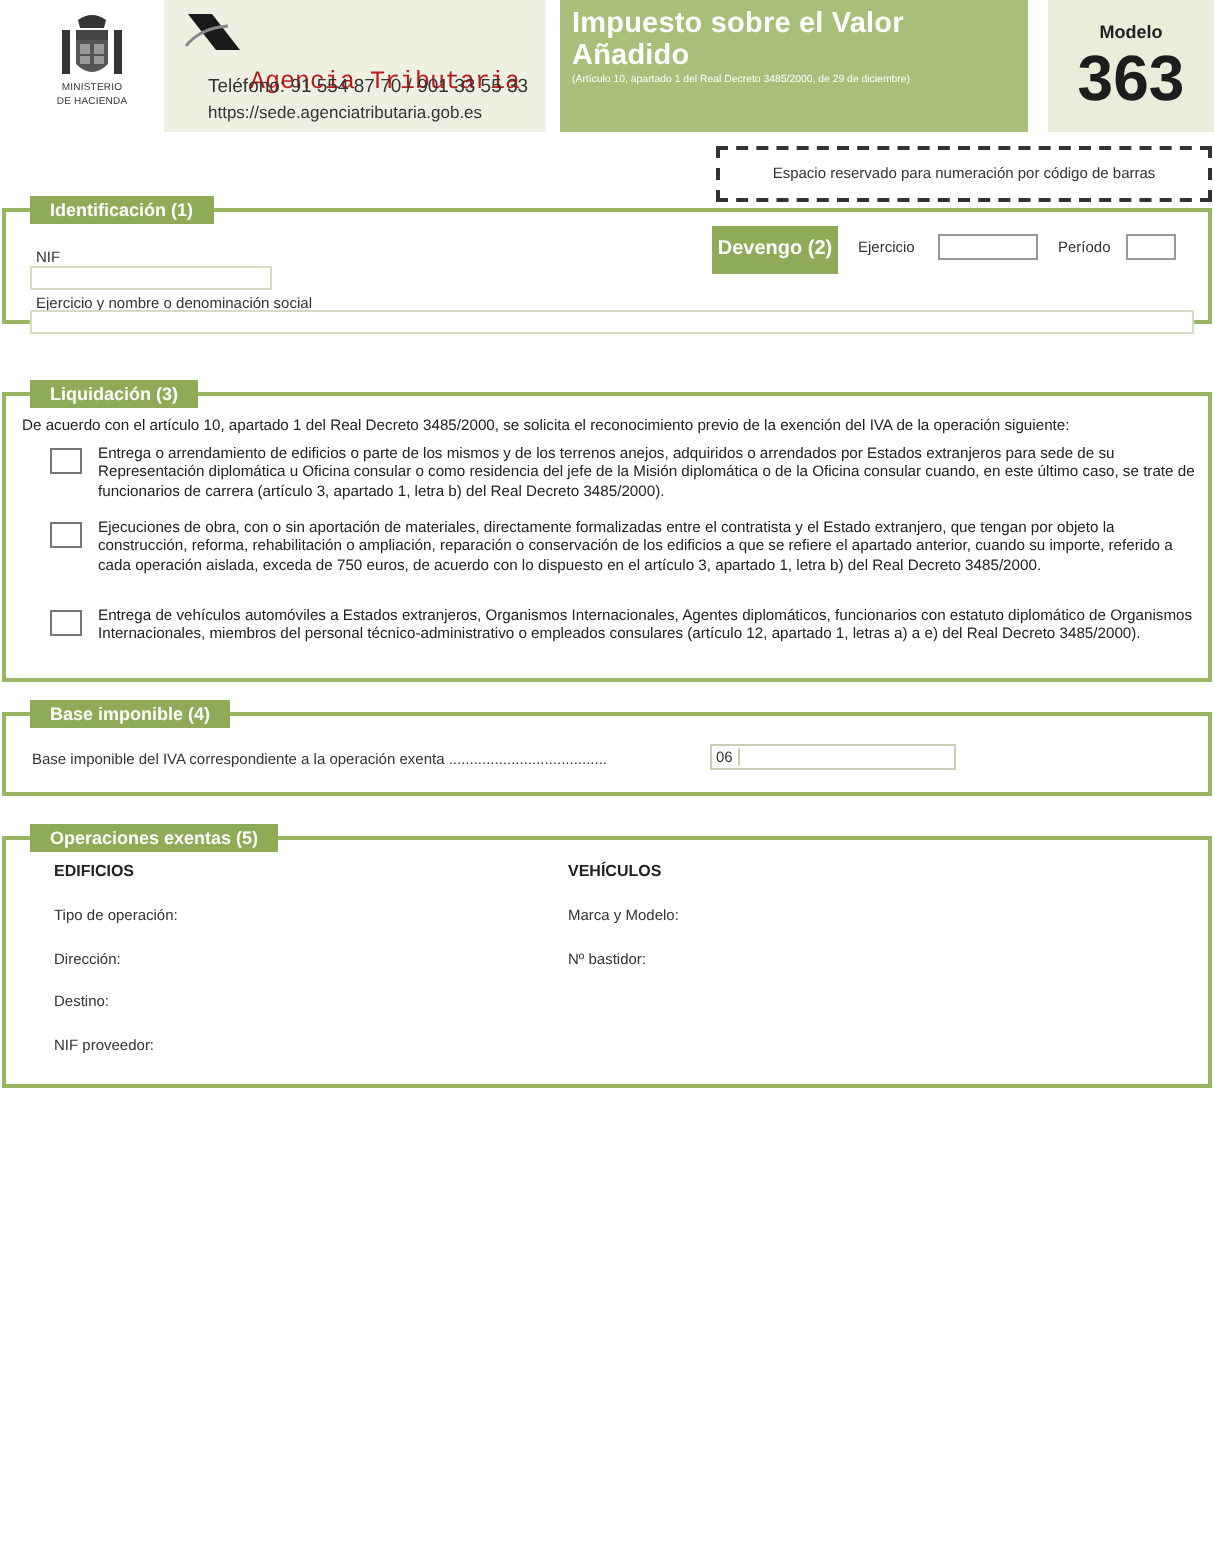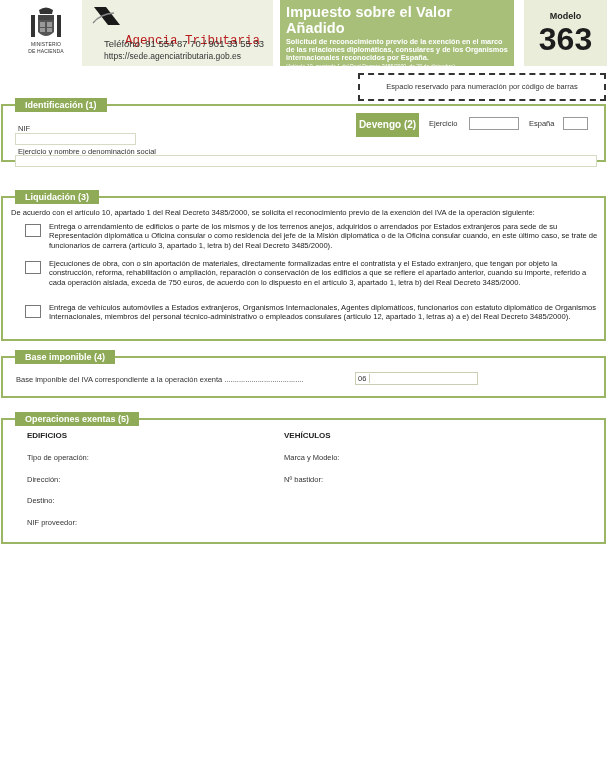--- a/index.html
+++ b/index.html
@@ -73,42 +73,41 @@
     <path d="M2 2 L14 2 L28 20 L16 20 Z" fill="#1a1a1a"></path>
     <path d="M1 18 Q8 9 22 8" stroke="#888" stroke-width="1.4" fill="none"></path>
   </svg>
   <div class="agency-name">Agencia Tributaria</div>
   <div class="agency-phone">Teléfono: 91 554 87 70 / 901 33 55 33</div>
   <div class="agency-url">https://sede.agenciatributaria.gob.es</div>
 </div>
 
 <div class="hdr-title">
   <div class="title-main">Impuesto sobre el Valor Añadido</div>
-  <div class="title-sub">Solicitud de reconocimiento previo de la exención en el marco de las relaciones diplomáticas, consulares y de los Organismos internacionales reconocidos por España.</div>
   <div class="title-ref">(Artículo 10, apartado 1 del Real Decreto 3485/2000, de 29 de diciembre)</div>
 </div>
 
 <div class="hdr-model">
   <div class="model-label">Modelo</div>
   <div class="model-number">363</div>
 </div>
 
 <div class="barcode-box">Espacio reservado para numeración por código de barras</div>
 
 <div class="section" id="sec1">
   <div class="sec-tab">Identificación (1)</div>
   <div class="lbl" style="left:15px; top:18px;">NIF</div>
   <div class="field" style="left:12px; top:27px; width:121px; height:12px;"><span></span></div>
   <div class="lbl" style="left:15px; top:41px;">Ejercicio y nombre o denominación social</div>
   <div class="field" style="left:12px; top:49px; width:582px; height:12px;"><span></span></div>
 
   <div class="devengo-tab">Devengo (2)</div>
   <div class="lbl" style="left:426px; top:13px;">Ejercicio</div>
   <div class="dev-field" style="left:466px; top:11px; width:50px;"><span></span></div>
-  <div class="lbl" style="left:526px; top:13px;">España</div>
+  <div class="lbl" style="left:526px; top:13px;">Período</div>
   <div class="dev-field" style="left:560px; top:11px; width:25px;"><span></span></div>
 </div>
 
 <div class="section" id="sec2">
   <div class="sec-tab">Liquidación (3)</div>
   <div class="intro">De acuerdo con el artículo 10, apartado 1 del Real Decreto 3485/2000, se solicita el reconocimiento previo de la exención del IVA de la operación siguiente:</div>
 
   <div class="check-row" style="top:24px;">
     <div class="check-box"></div>
     <div class="check-text">Entrega o arrendamiento de edificios o parte de los mismos y de los terrenos anejos, adquiridos o arrendados por Estados extranjeros para sede de su Representación diplomática u Oficina consular o como residencia del jefe de la Misión diplomática o de la Oficina consular cuando, en este último caso, se trate de funcionarios de carrera (artículo 3, apartado 1, letra b) del Real Decreto 3485/2000).</div>

